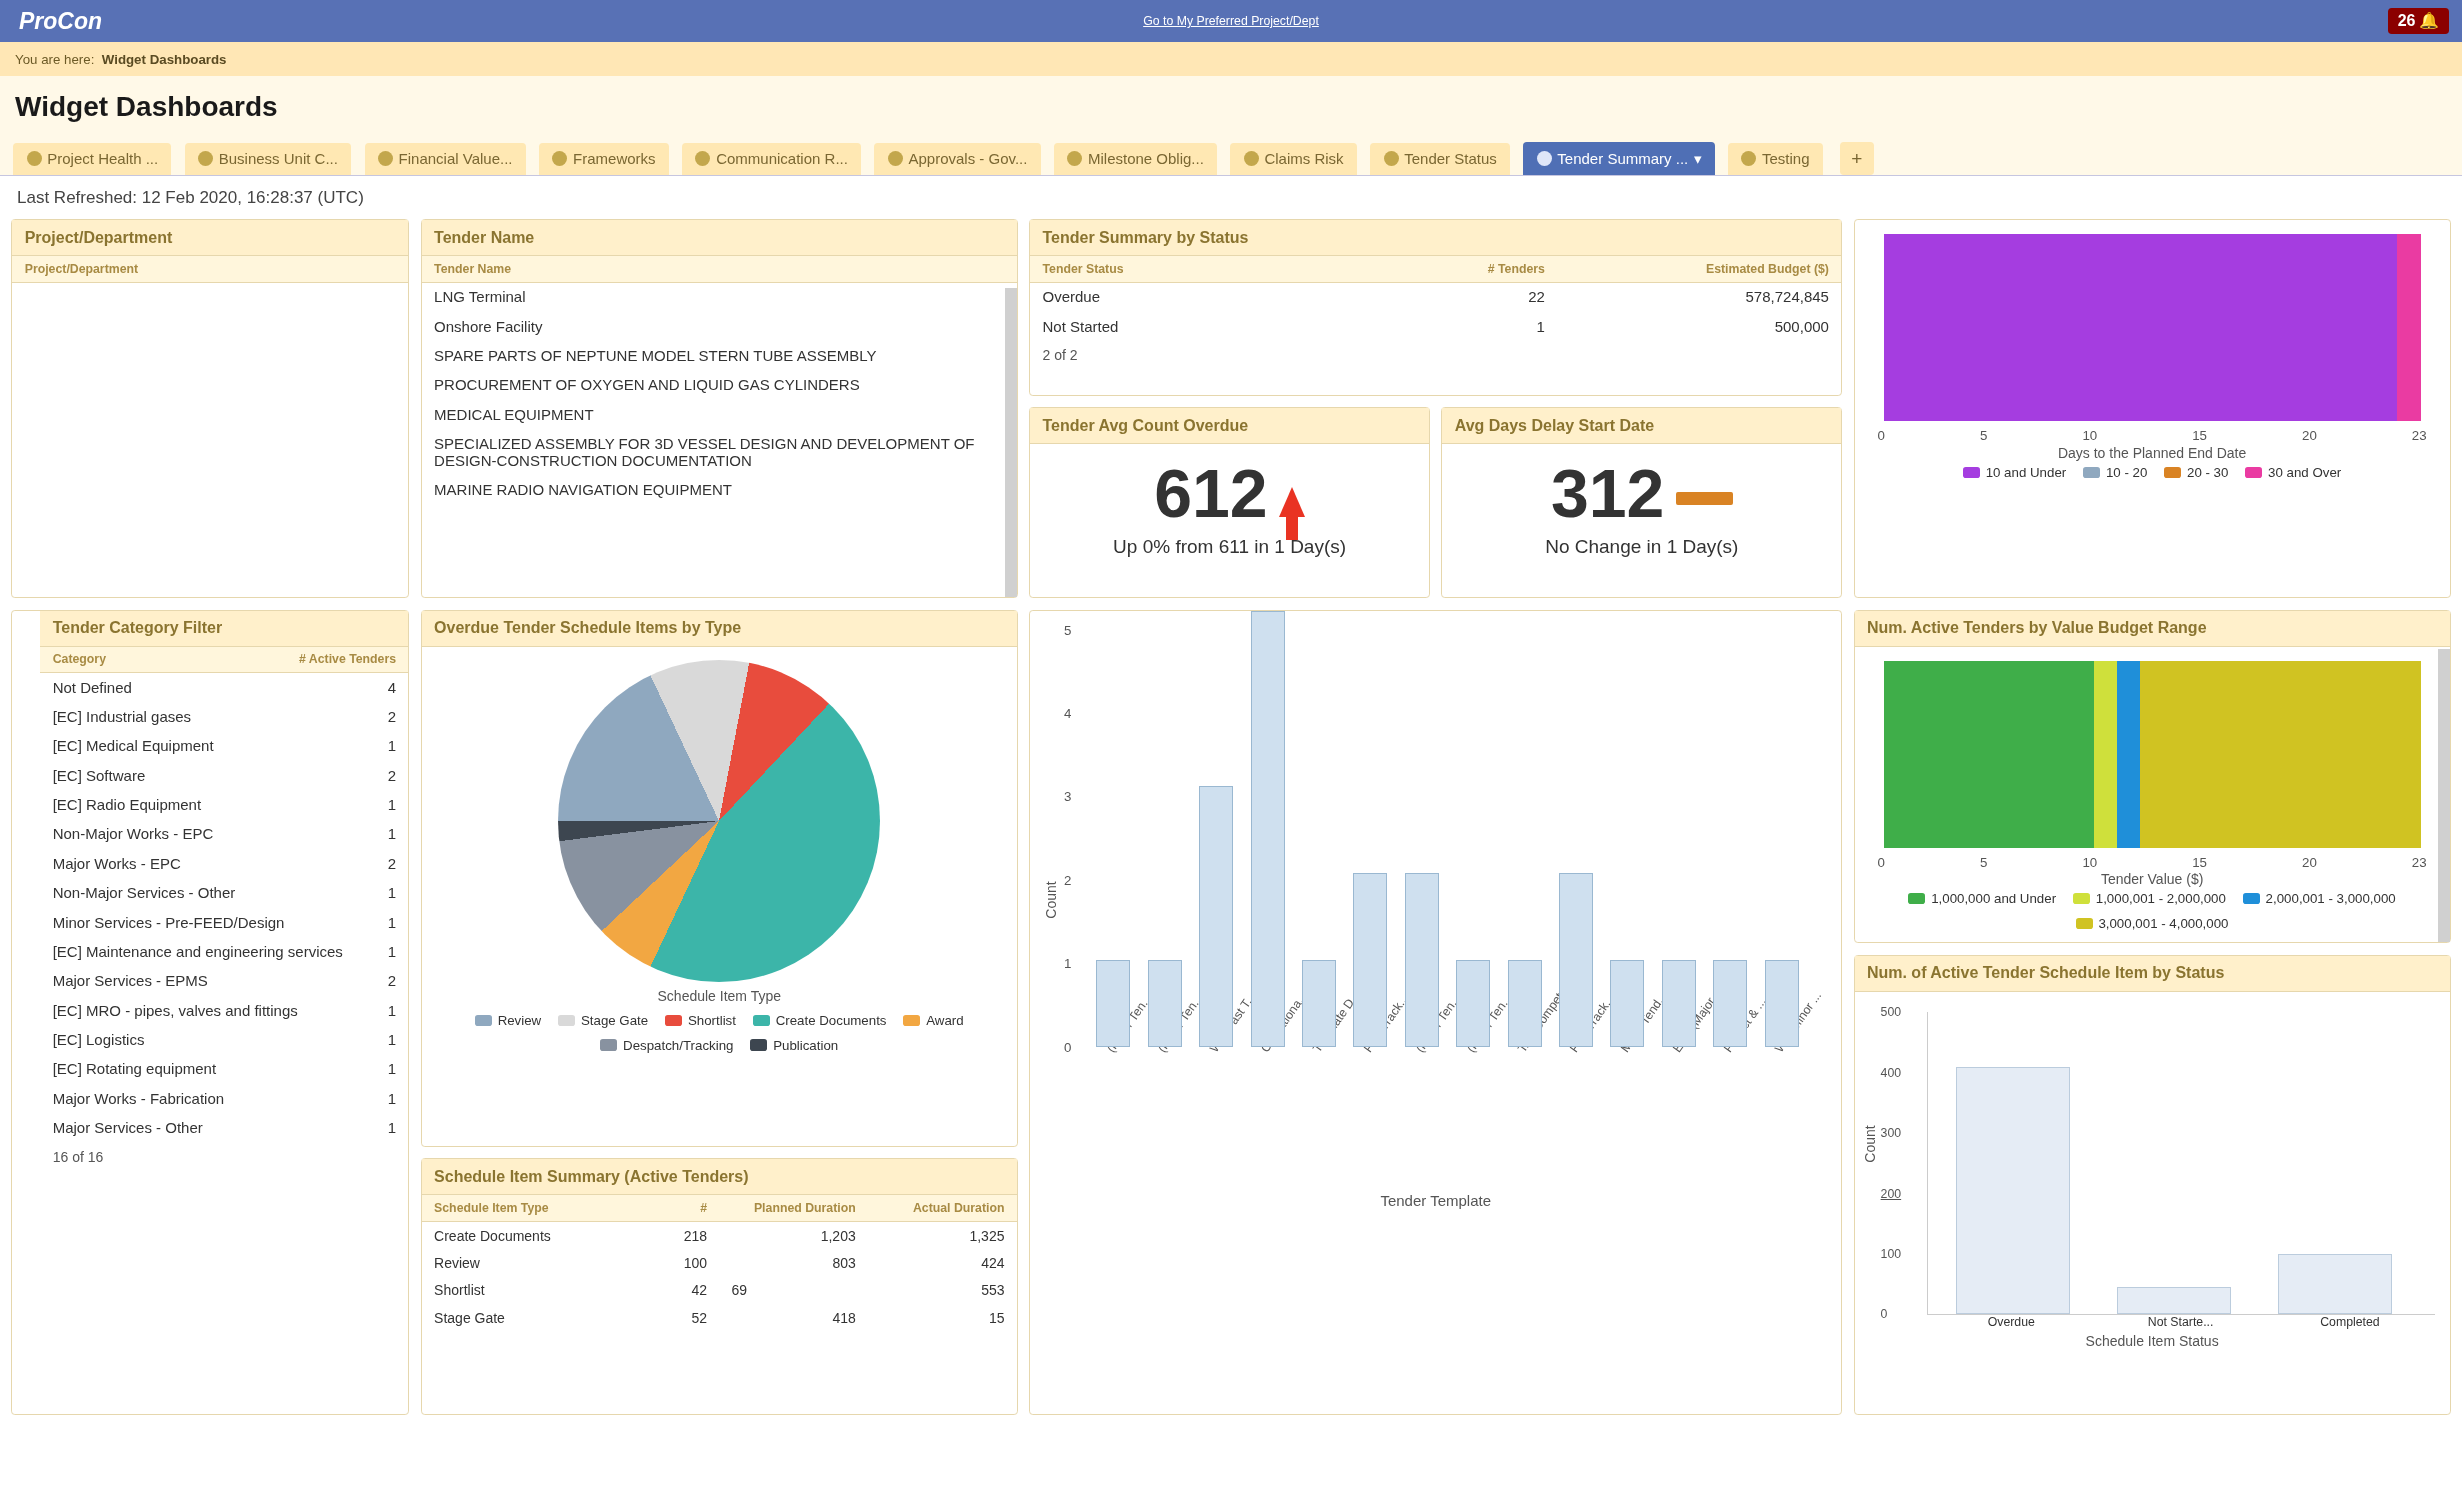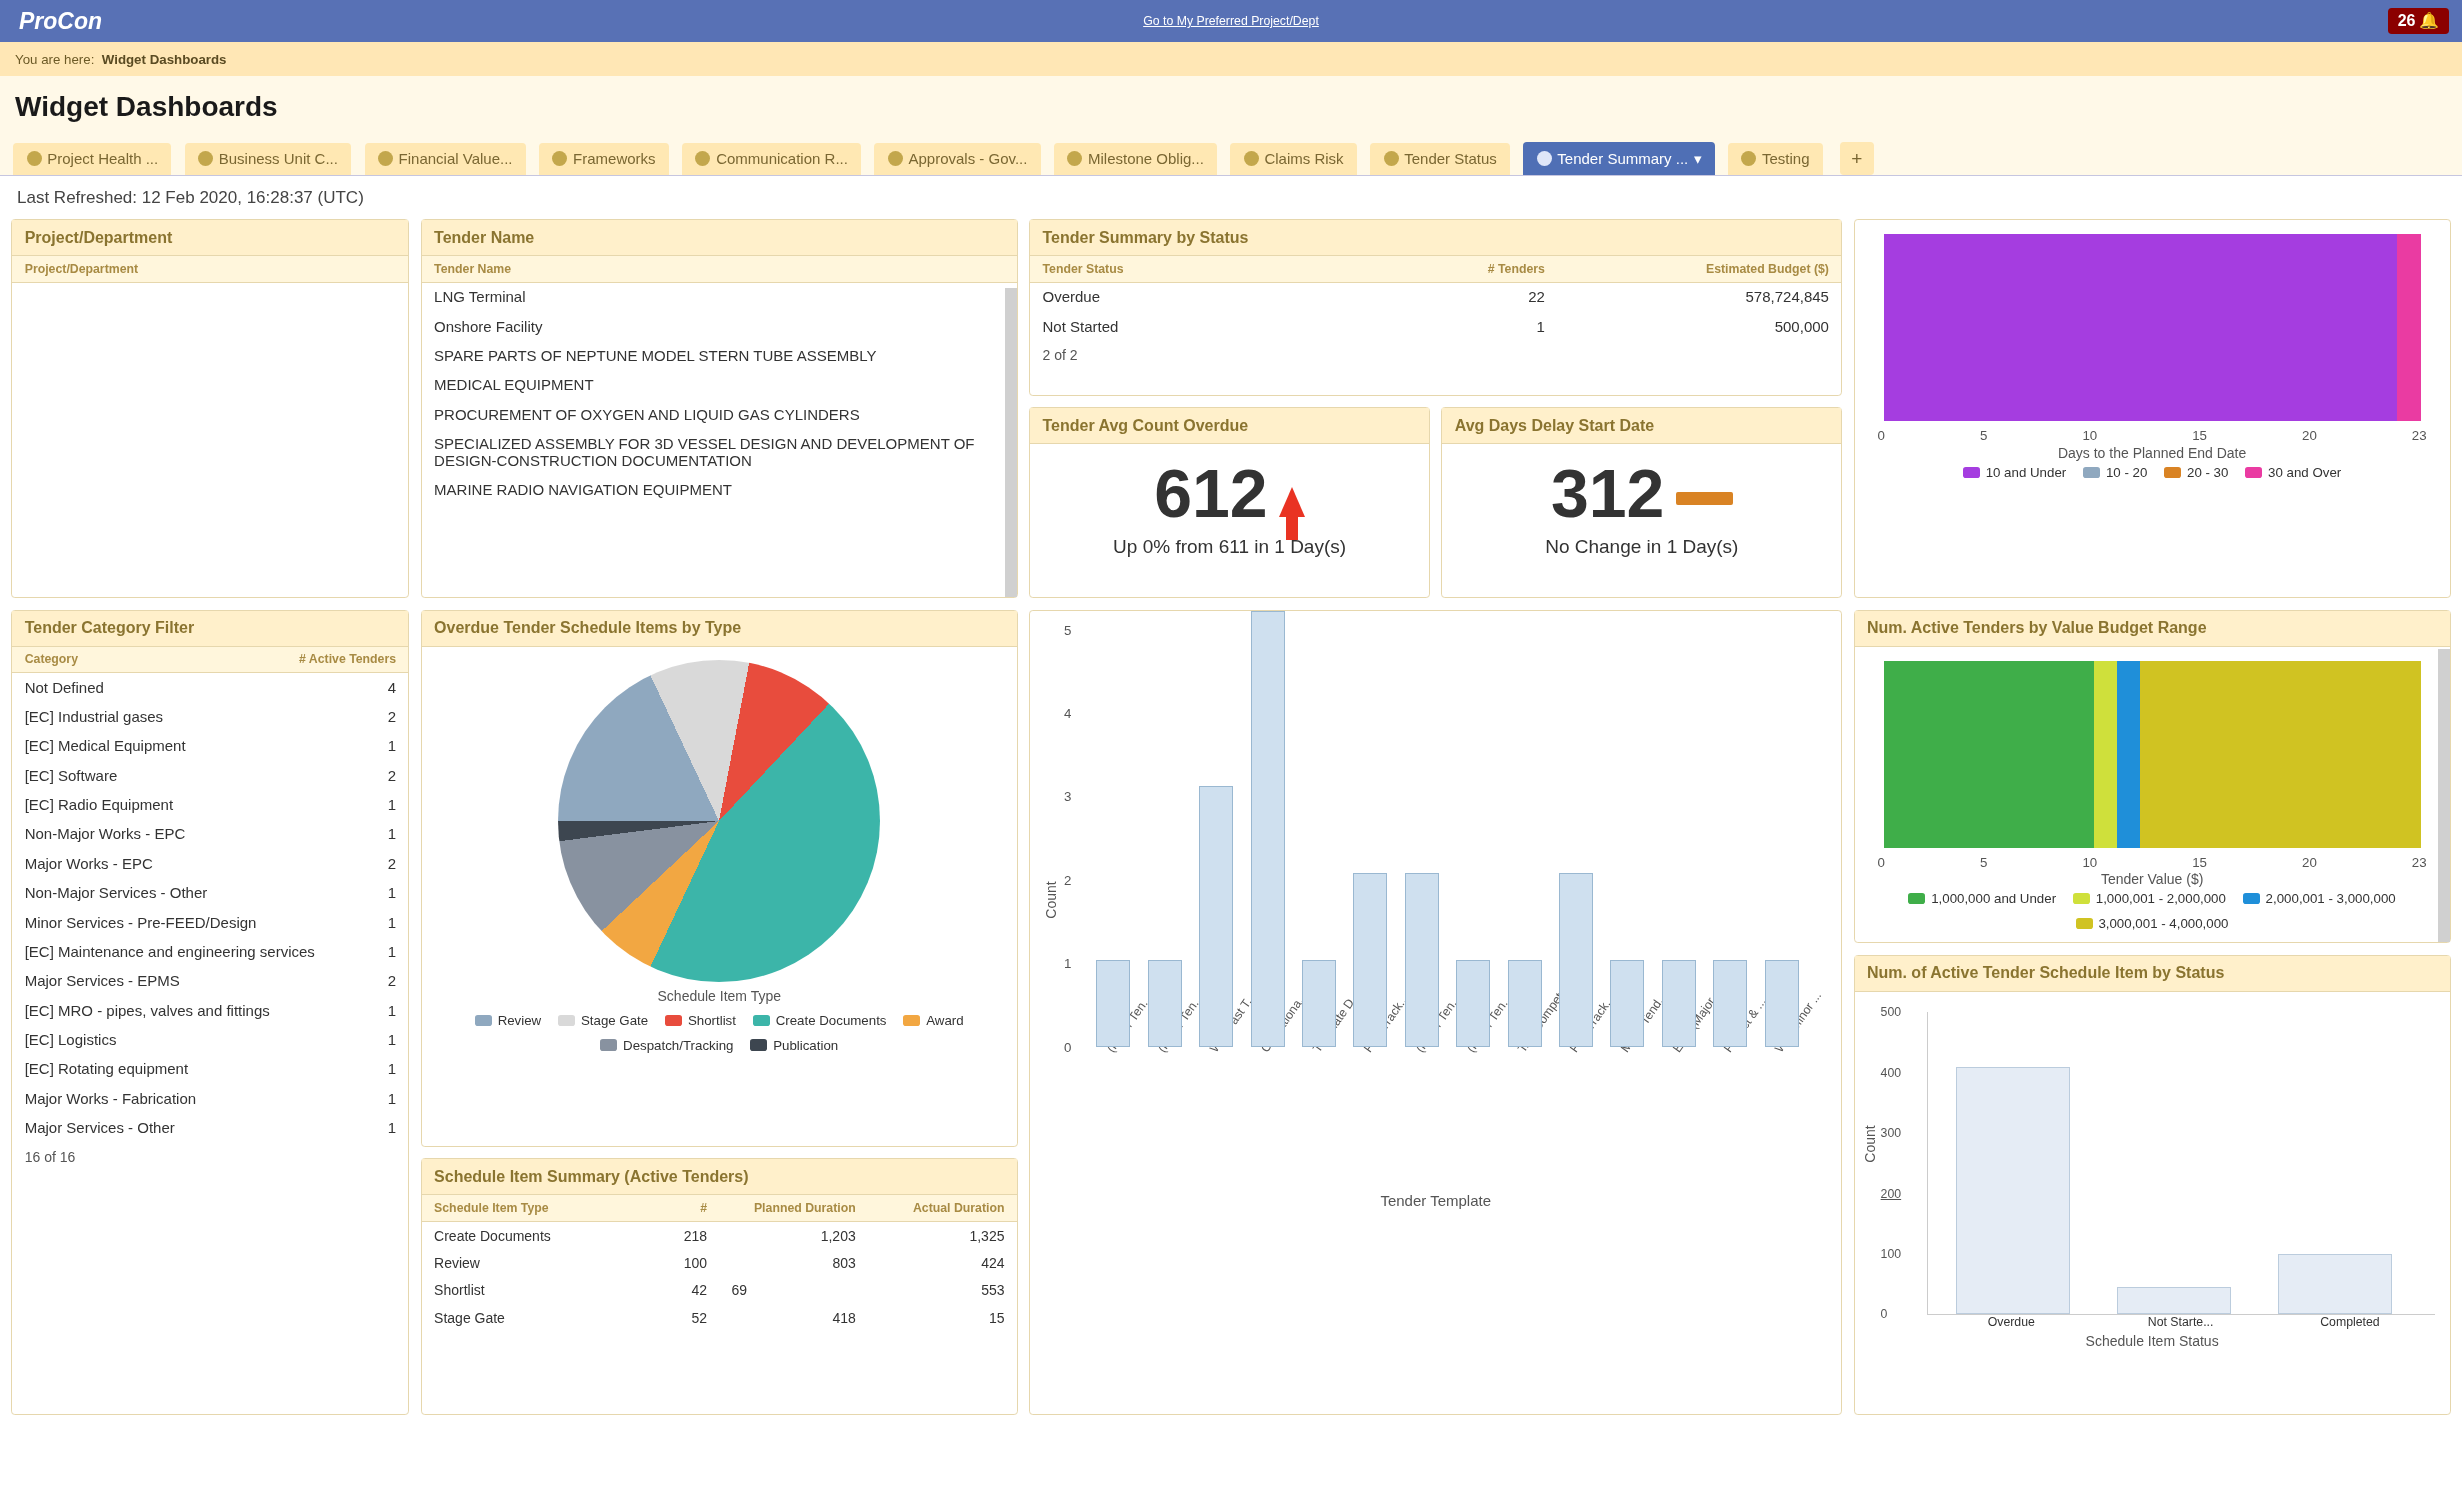--- a/index.html
+++ b/index.html
@@ -144,24 +144,24 @@
         <div class="row">
           <span class="col1">LNG Terminal</span>
         </div>
         <div class="row">
           <span class="col1">Onshore Facility</span>
         </div>
         <div class="row">
           <span class="col1">SPARE PARTS OF NEPTUNE MODEL STERN TUBE ASSEMBLY</span>
         </div>
         <div class="row">
+          <span class="col1">PROCUREMENT OF OXYGEN AND LIQUID GAS CYLINDERS</span>
+        </div>
+        <div class="row">
           <span class="col1">MEDICAL EQUIPMENT</span>
-        </div>
-        <div class="row">
-          <span class="col1">PROCUREMENT OF OXYGEN AND LIQUID GAS CYLINDERS</span>
         </div>
         <div class="row">
           <span class="col1">SPECIALIZED ASSEMBLY FOR 3D VESSEL DESIGN AND DEVELOPMENT OF DESIGN-CONSTRUCTION DOCUMENTATION</span>
         </div>
         <div class="row">
           <span class="col1">MARINE RADIO NAVIGATION EQUIPMENT</span>
         </div>
       </div>
     <div class="scrollhint" style="top:68px;"></div>
   </div>
@@ -219,21 +219,21 @@
       </div>
     <div style="text-align:center;font-size:14px;color:#555;">Days to the Planned End Date</div>
     <div class="legend" id="daysRemainLegend">
         <span><i class="sw" style="background:#a53de0"></i>10 and Under</span>
         <span><i class="sw" style="background:#8fa8bf"></i>10 - 20</span>
         <span><i class="sw" style="background:#d98324"></i>20 - 30</span>
         <span><i class="sw" style="background:#ea3ba2"></i>30 and Over</span>
       </div>
   </div>
 
-  <div class="wg" style="grid-column:1;height:805px;">
+  <div class="wg" style="grid-column:1;height:805px;padding-left:28px;">
     <div class="wg-hd">Tender Category Filter</div>
     <div class="wg-sub">
       <span class="col1">Category</span>
       <span class="colR" style="width:123px;"># Active Tenders</span>
     </div>
     <div id="catRows">
         <div class="row">
           <span class="col1">Not Defined</span>
           <span class="colR" style="width:38px;">4</span>
         </div>

